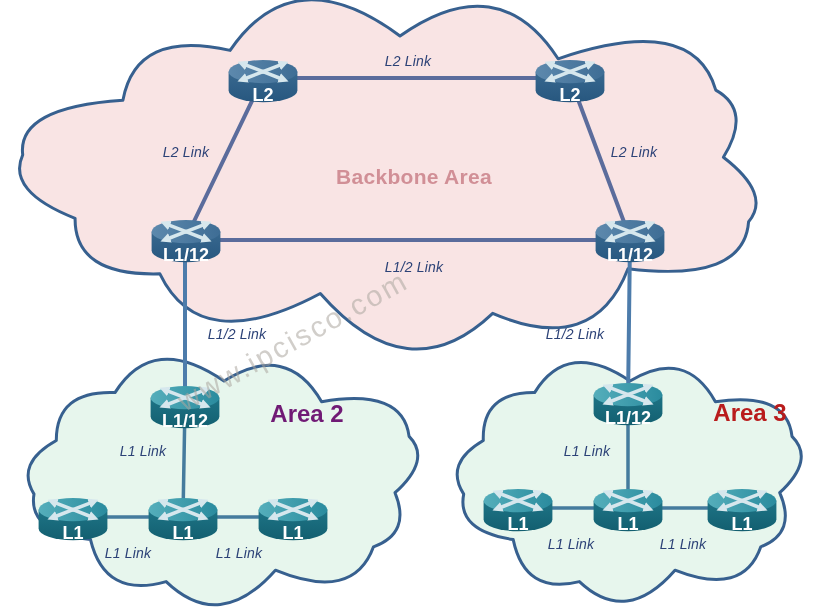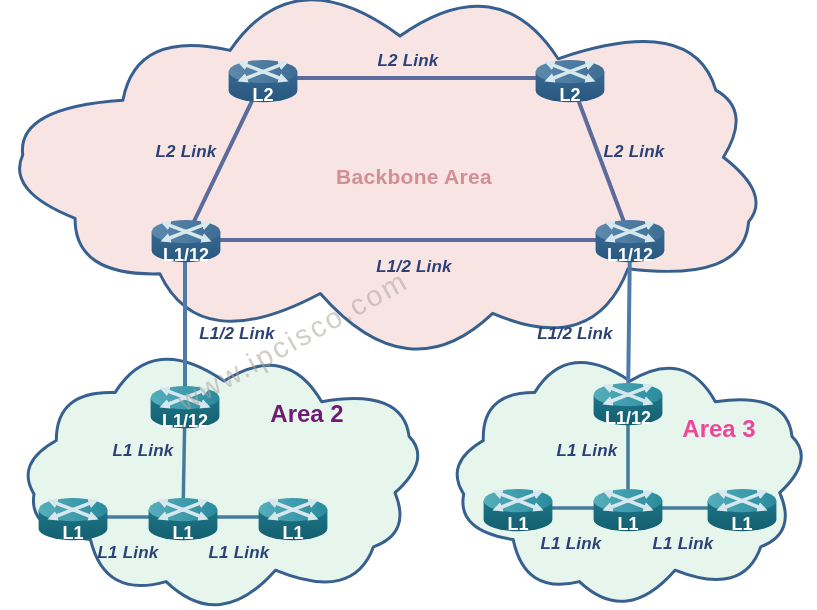--- a/index.html
+++ b/index.html
@@ -1,19 +1,19 @@
 <!DOCTYPE html>
 <html><head>
 <meta charset="utf-8">
 <style>
   html,body{margin:0;padding:0;background:#fff;font-family:"Liberation Sans",sans-serif;}
   .stage{position:relative;width:817px;height:610px;background:#ffffff;overflow:hidden;}
   #scene{position:absolute;left:0;top:0;font-family:"Liberation Sans",sans-serif;}
-  .link-label{position:absolute;transform:translate(-50%,-50%);font-style:italic;font-weight:bold;
-              font-size:17px;white-space:nowrap;letter-spacing:.2px;}
+  .link-label{position:absolute;transform:translate(-50%,-50%);font-style:italic;font-weight:normal;
+              font-size:14px;white-space:nowrap;letter-spacing:.2px;}
   .bb-title{position:absolute;left:414px;top:177px;transform:translate(-50%,-50%);
             text-align:right;font-weight:bold;font-size:21px;line-height:26px;letter-spacing:.3px;}
   .area-name{position:absolute;transform:translate(-50%,-50%);font-weight:bold;font-size:24px;white-space:nowrap;}
   .watermark{position:absolute;left:293px;top:341px;transform:translate(-50%,-50%) rotate(-29deg);
              font-size:29px;letter-spacing:2.5px;color:rgba(172,166,158,0.55);z-index:9;white-space:nowrap;}
 </style>
 </head>
 <body>
 
 <div class="stage">
@@ -168,21 +168,21 @@
           <text x="50" y="58" text-anchor="middle" fill="#ffffff" font-size="21" font-weight="bold">L1</text>
         </g>
       </g>
     </svg>
 
   <div class="bb-title" style="color: rgb(209, 143, 150);">
     <div>Backbone Area</div>
   </div>
 
   <div class="area-name" style="left: 307px; top: 414px; color: #701a75;">Area 2</div>
-  <div class="area-name" style="left: 719px; top: 413px; color: #ec4899; margin-top: 16px;">Area 3</div>
+  <div class="area-name" style="left: 750px; top: 413px; color: #b91c1c;">Area 3</div>
 
   <div id="labels">
       <div class="link-label" style="left: 408px; top: 61px; color: rgb(44, 66, 119);">L2 Link</div>
       <div class="link-label" style="left: 186px; top: 152px; color: rgb(44, 66, 119);">L2 Link</div>
       <div class="link-label" style="left: 634px; top: 152px; color: rgb(44, 66, 119);">L2 Link</div>
       <div class="link-label" style="left: 414px; top: 267px; color: rgb(44, 66, 119);">L1/2 Link</div>
       <div class="link-label" style="left: 237px; top: 334px; color: rgb(44, 66, 119);">L1/2 Link</div>
       <div class="link-label" style="left: 575px; top: 334px; color: rgb(44, 66, 119);">L1/2 Link</div>
       <div class="link-label" style="left: 143px; top: 451px; color: rgb(44, 66, 119);">L1 Link</div>
       <div class="link-label" style="left: 587px; top: 451px; color: rgb(44, 66, 119);">L1 Link</div>

